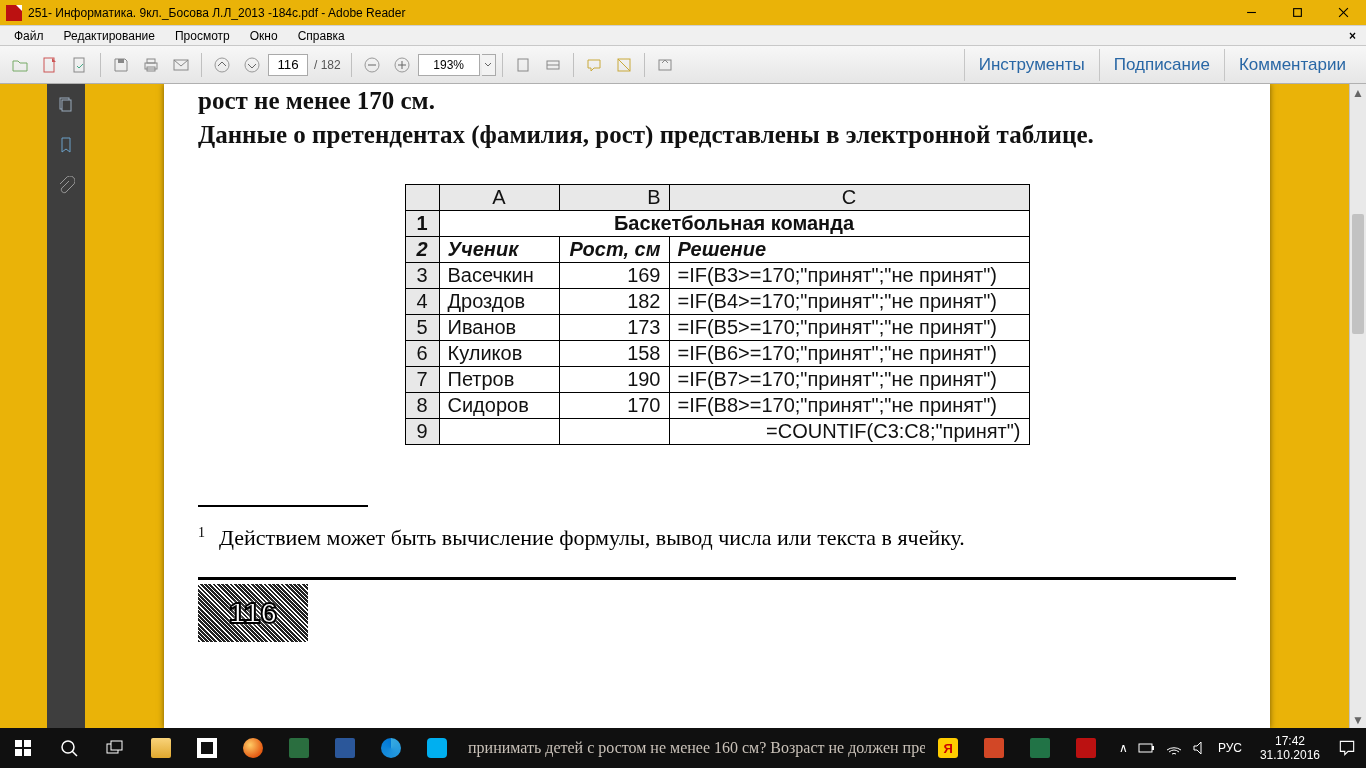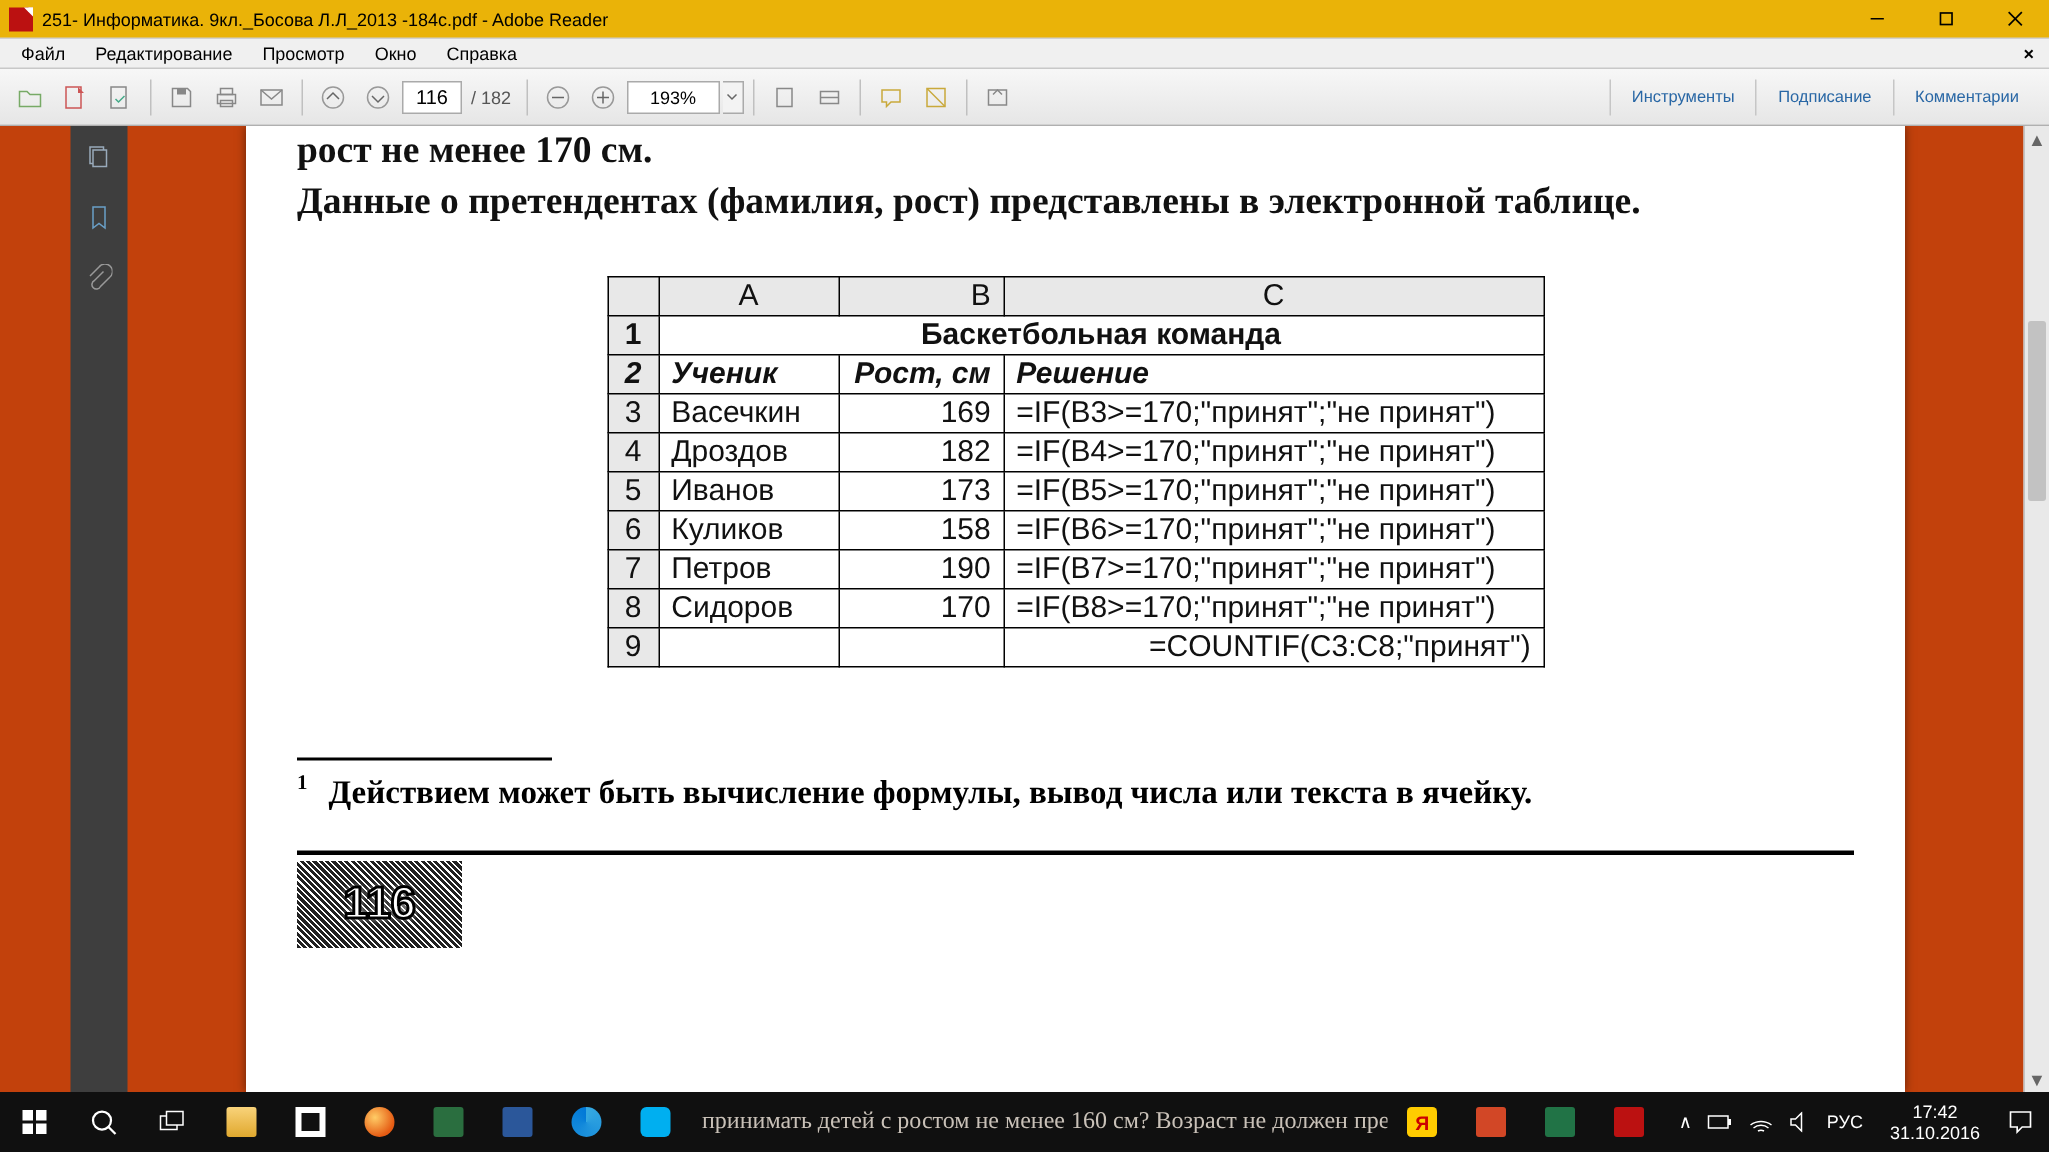--- a/index.html
+++ b/index.html
@@ -20,24 +20,24 @@
 
 
 .toolbar { height: 38px; background: linear-gradient(#f7f7f7,#e6e6e6); border-bottom: 1px solid #b0b0b0; display: flex; align-items: center; padding: 0 6px; gap: 2px; }
 .tbtn { width: 28px; height: 28px; display: flex; align-items: center; justify-content: center; border: 1px solid transparent; border-radius: 2px; color: #555; }
 .tsep { width: 1px; height: 24px; background: #c0c0c0; margin: 0 4px; }
 .page-input { width: 40px; height: 22px; text-align: center; border: 1px solid #aaa; background: #fff; }
 .page-total { margin: 0 4px; color: #555; }
 .zoom-box { width: 62px; height: 22px; border: 1px solid #aaa; background: #fff; display: flex; align-items: center; justify-content: center; }
 .zoom-dd { width: 14px; height: 22px; border: 1px solid #aaa; border-left: none; background: #f3f3f3; display: flex; align-items: center; justify-content: center; }
 .tool-right { margin-left: auto; display: flex; gap: 0; }
-.tool-right a { padding: 6px 14px; color: #2967a5; border-left: 1px solid #c6c6c6; font-size: 11px; }
-
-
-.workspace { display: flex; height: calc(100% - 26px - 20px - 38px - 40px); background: #c2410c; padding-left: 47px; }
+.tool-right a { padding: 6px 14px; color: #2967a5; border-left: 1px solid #c6c6c6; font-size: 17px; }
+
+
+.workspace { display: flex; height: calc(100% - 26px - 20px - 38px - 40px); background: #eab308; padding-left: 47px; }
 .sidepanel { width: 38px; background: #3e3e3e; display: flex; flex-direction: column; align-items: center; padding-top: 10px; gap: 18px; }
 .sidepanel .sidetab { width: 22px; height: 22px; color: #9aa; display: flex; align-items: center; justify-content: center; }
 .page-area { flex: 1; overflow: hidden; position: relative; display: flex; justify-content: center; }
 .page { width: 1106px; background: #fff; height: 100%; box-shadow: 0 0 6px rgba(0,0,0,.5); padding: 0 34px; position: relative; font-family: "Times New Roman", serif; }
 .scrollbar { width: 17px; background: #e9e9e9; border-left: 1px solid #c4c4c4; position: relative; }
 .scrollbar .thumb { position: absolute; left: 2px; right: 2px; top: 130px; height: 120px; background: #c2c2c2; border-radius: 2px; }
 .scrollbar .arrow { position: absolute; left: 0; right: 0; height: 17px; display: flex; align-items: center; justify-content: center; color: #666; }
 .scrollbar .arrow.up { top: 0; }
 .scrollbar .arrow.down { bottom: 0; }
 
@@ -47,21 +47,21 @@
 .sheet th, .sheet td { border: 1px solid #000; padding: 1px 8px; height: 26px; }
 .sheet .rownum { width: 34px; text-align: center; background: #e8e8e8; font-weight: 400; }
 .sheet .colhdr { background: #e8e8e8; text-align: center; font-weight: 400; }
 .sheet .colA { width: 120px; }
 .sheet .colB { width: 110px; text-align: right; }
 .sheet .colC { width: 360px; }
 .sheet .title-row td { text-align: center; font-weight: 700; }
 .sheet .sub-hdr td { font-weight: 700; font-style: italic; }
 .sheet .sub-hdr td.colB { text-align: right; }
 .footnote-rule { width: 170px; border: none; border-top: 2px solid #000; margin-top: 60px; }
-.footnote { font-size: 22px; font-weight: 700; margin-top: 8px; }
+.footnote { font-size: 22px; font-weight: 400; margin-top: 18px; }
 .footnote sup { font-size: 14px; vertical-align: super; margin-right: 14px; }
 .pagefoot-rule { margin-top: 26px; border: none; border-top: 3px solid #000; }
 .pagefoot-area { display: flex; align-items: flex-start; margin-top: 4px; }
 .page-badge { width: 110px; height: 58px; background: repeating-linear-gradient(45deg,#222 0 2px,#fff 2px 3px), repeating-linear-gradient(-45deg,#222 0 2px,#fff 2px 3px); display: flex; align-items: center; justify-content: center; }
 .page-badge span { font-size: 30px; font-weight: 700; color: #fff; -webkit-text-stroke: 2px #000; text-shadow: 0 0 4px #fff; font-family: Arial, sans-serif; }
 
 
 .taskbar { height: 40px; background: #101010; display: flex; align-items: center; color: #fff; }
 .taskbar .tb-item { width: 46px; height: 40px; display: flex; align-items: center; justify-content: center; }
 .taskbar .tb-item svg, .taskbar .tb-item .ico { width: 20px; height: 20px; }

